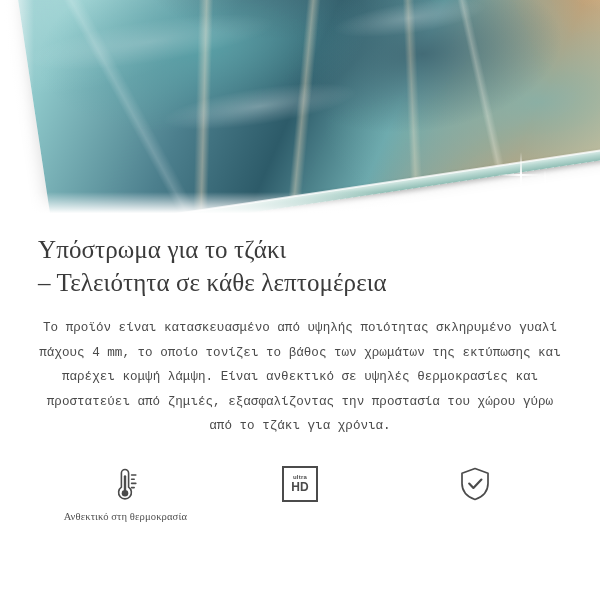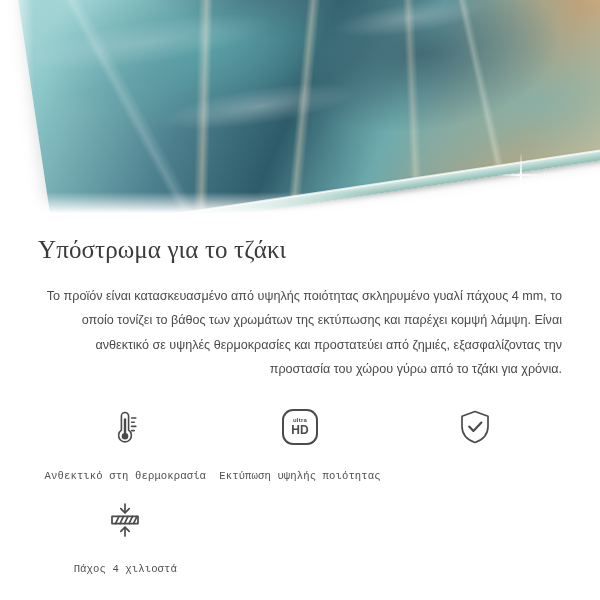--- a/index.html
+++ b/index.html
@@ -167,25 +167,25 @@
     font-size: 25px;
     line-height: 1.30;
     font-weight: 400;
     color: #3b3b3b;
     letter-spacing: 0.1px;
   }
   .headline .line2 { display: block; }
 
   .body-copy {
     margin: 17px 0 0 0;
-    font-family: Liberation Sans, sans-serif;
+    font-family: Liberation Mono, monospace;
     font-size: 12.6px;
     line-height: 1.95;
     color: #4a4a4a;
-    text-align: right;
+    text-align: center;
     max-width: 528px;
   }
 
   
   .features {
     margin-top: 22px;
     display: grid;
     grid-template-columns: repeat(3, 1fr);
     row-gap: 14px;
     column-gap: 0px;
@@ -198,32 +198,32 @@
   }
   .feature-icon {
     width: 56px;
     height: 46px;
     display: flex;
     align-items: center;
     justify-content: center;
     color: #4b4b4b;
   }
   .feature-label {
-    margin-top: 20px;
-    font-family: Liberation Mono, monospace;
+    margin-top: 3px;
+    font-family: Liberation Serif, serif;
     font-size: 10.6px;
     color: #4f4f4f;
     line-height: 1.3;
     letter-spacing: 0.1px;
   }
   .hd-badge {
     width: 32px;
     height: 32px;
     border: 2px solid #4b4b4b;
-    border-radius: 11px;
+    border-radius: 0;
     display: flex;
     flex-direction: column;
     align-items: center;
     justify-content: center;
     line-height: 1;
   }
   .hd-badge .ultra {
     font-family: "Liberation Sans", sans-serif;
     font-size: 6px;
     font-weight: 700;
@@ -258,20 +258,21 @@
       <div class="sparkle sparkle-2"></div>
     </div>
     <div class="hero-fade-left"></div>
     <div class="hero-fade-bottom"></div>
   </div>
 
   <div class="content">
 
     <h1 class="headline">
       <span>Υπόστρωμα για το τζάκι</span>
+      <span class="line2">– Τελειότητα σε κάθε λεπτομέρεια</span>
     </h1>
 
     <p class="body-copy">Το προϊόν είναι κατασκευασμένο από υψηλής ποιότητας σκληρυμένο γυαλί πάχους 4 mm, το οποίο τονίζει το βάθος των χρωμάτων της εκτύπωσης και παρέχει κομψή λάμψη. Είναι ανθεκτικό σε υψηλές θερμοκρασίες και προστατεύει από ζημιές, εξασφαλίζοντας την προστασία του χώρου γύρω από το τζάκι για χρόνια.</p>
 
     <div class="features">
 
       <div class="feature">
         <div class="feature-icon">
           <svg width="34" height="40" viewBox="0 0 34 40" fill="none" stroke="currentColor" stroke-width="1.6" stroke-linecap="round">
             <path d="M17 5.5a3.6 3.6 0 0 0-3.6 3.6v14.1a6.4 6.4 0 1 0 7.2 0V9.1A3.6 3.6 0 0 0 17 5.5z"></path>
@@ -283,43 +284,29 @@
         <div class="feature-label">Ανθεκτικό στη θερμοκρασία</div>
       </div>
 
       <div class="feature">
         <div class="feature-icon">
           <div class="hd-badge">
             <span class="ultra">ultra</span>
             <span class="hd">HD</span>
           </div>
         </div>
-        <div class="feature-label">Εκτύπωση υψηλής ποιότητας</div>
       </div>
 
       <div class="feature">
         <div class="feature-icon">
           <svg width="36" height="40" viewBox="0 0 36 40" fill="none" stroke="currentColor" stroke-width="1.7" stroke-linecap="round" stroke-linejoin="round">
             <path d="M18 4.5 31 9.2v10.2c0 8.3-5.6 13.4-13 16.1-7.4-2.7-13-7.8-13-16.1V9.2L18 4.5z"></path>
             <path d="M12.2 19.6l4.2 4.3 8-8.3" stroke-width="2.2"></path>
           </svg>
         </div>
       </div>
 
 
 
-      <div class="feature">
-        <div class="feature-icon">
-          <svg width="40" height="40" viewBox="0 0 40 40" fill="none" stroke="currentColor" stroke-width="1.7" stroke-linecap="round" stroke-linejoin="round">
-            <path d="M20 4v8.5"></path>
-              <path d="M15.8 8.6 20 12.9l4.2-4.3"></path>
-            <path d="M20 36v-8.5"></path>
-              <path d="M15.8 31.4 20 27.1l4.2 4.3"></path>
-            <rect x="7" y="16.4" width="26" height="7.2"></rect>
-            <path d="M10.5 23.6 14 16.4M15 23.6 18.5 16.4M19.5 23.6 23 16.4M24 23.6 27.5 16.4M28.5 23.6 32 16.4"></path>
-          </svg>
-        </div>
-        <div class="feature-label">Πάχος 4 χιλιοστά</div>
-      </div>
 
     </div>
   </div>
 </div>
 
 </body></html>

